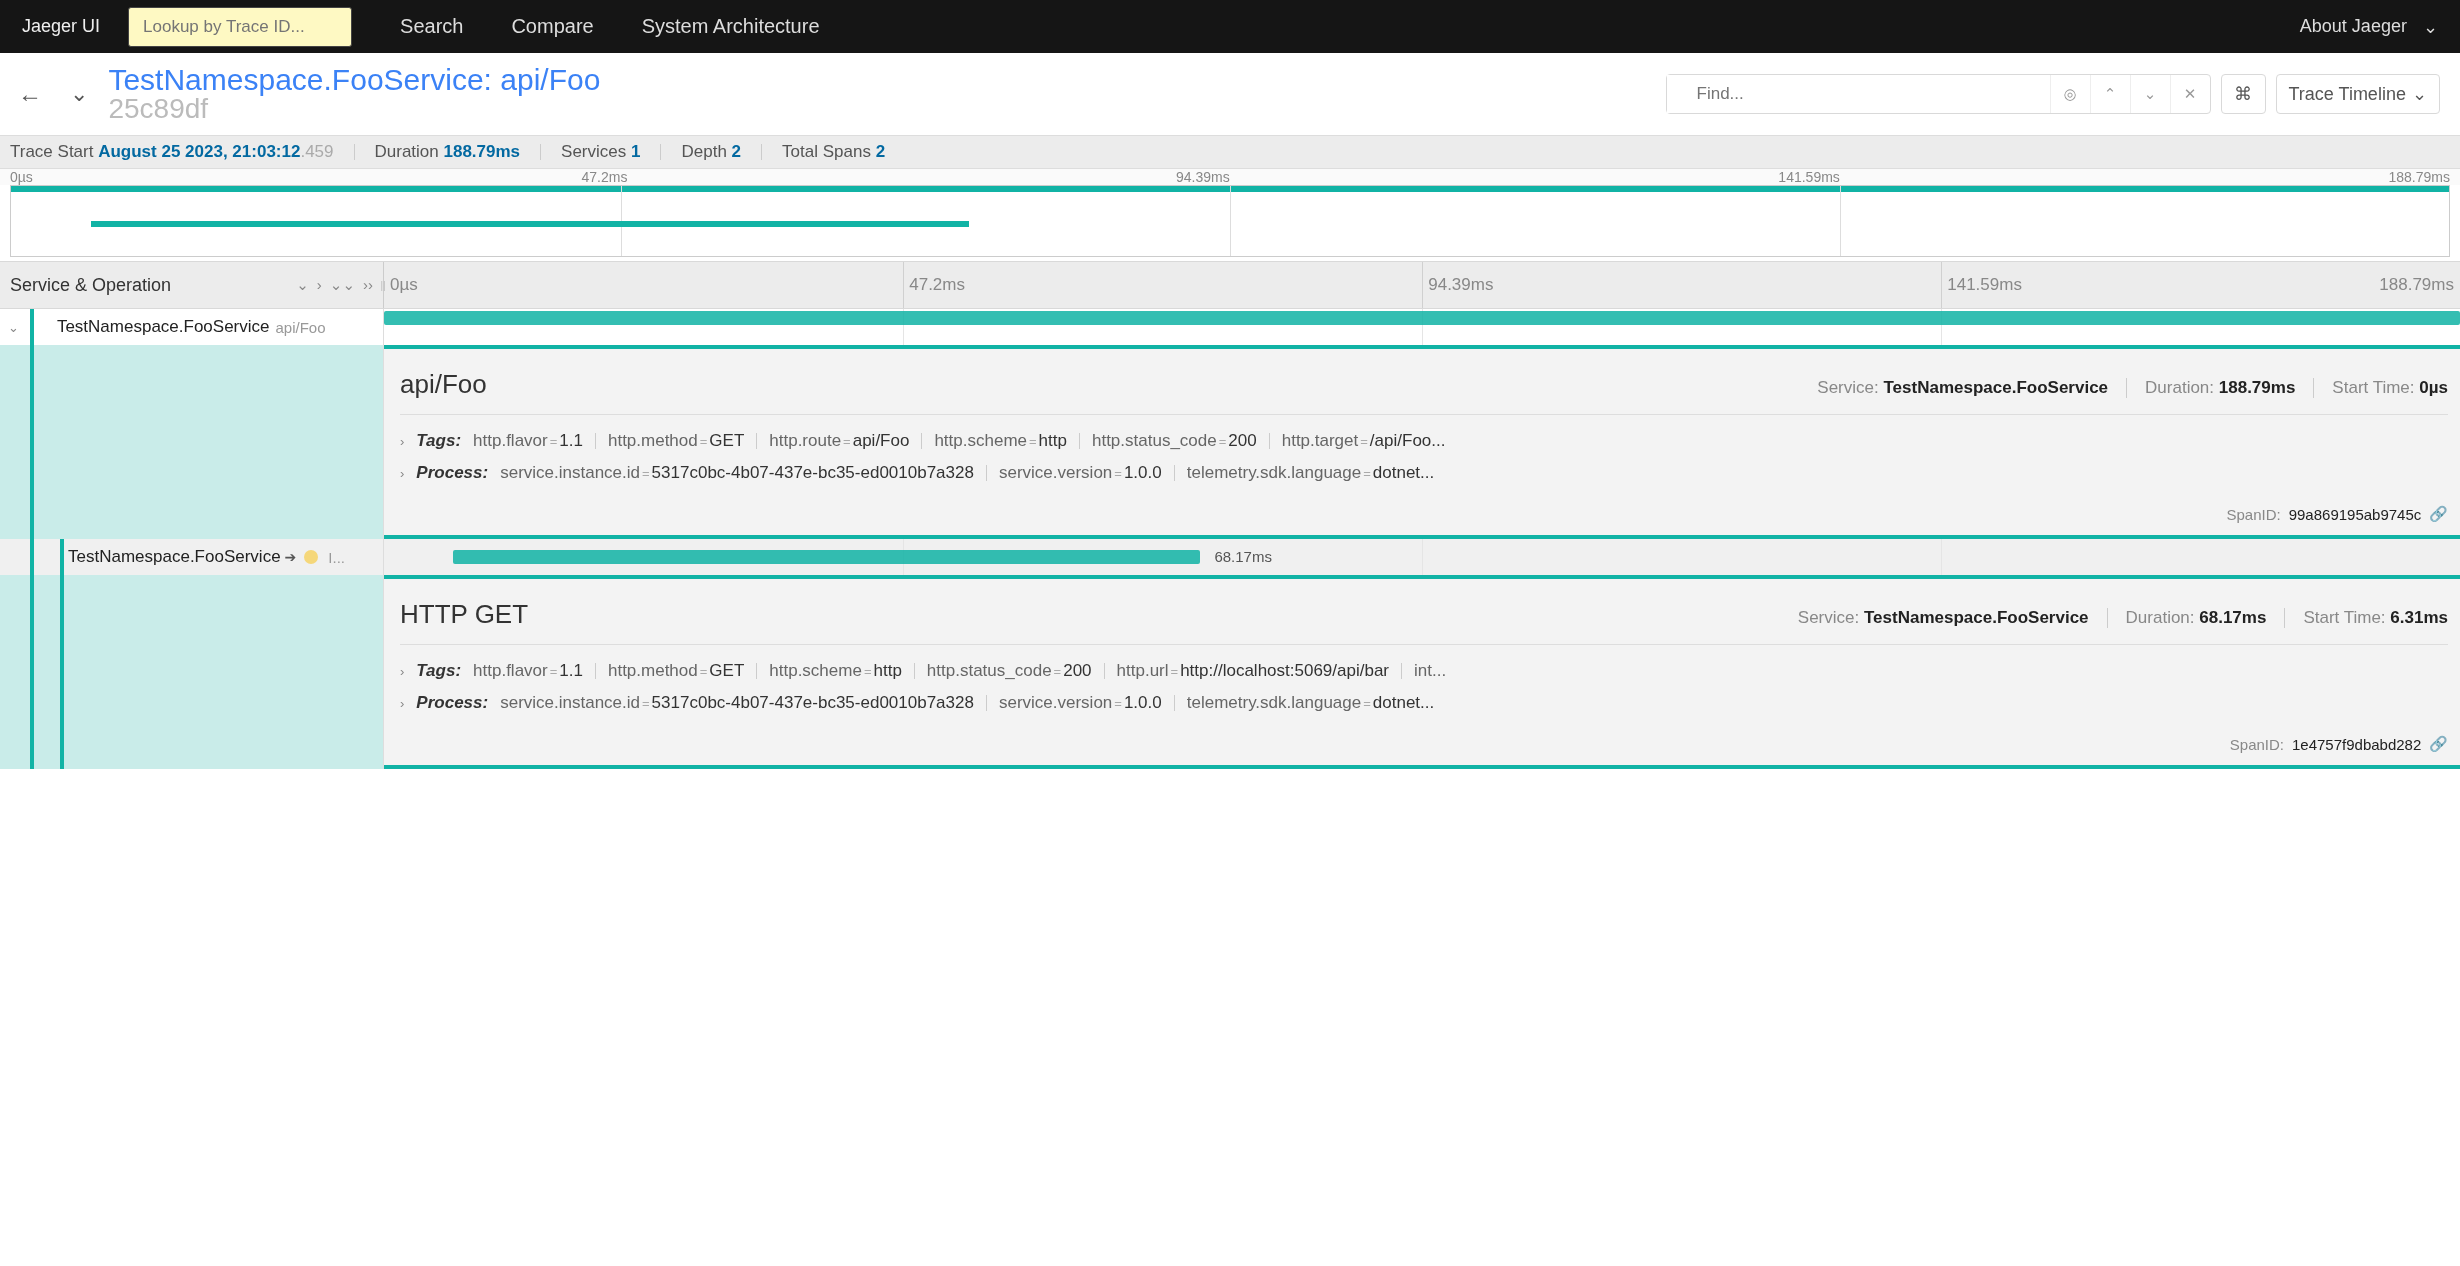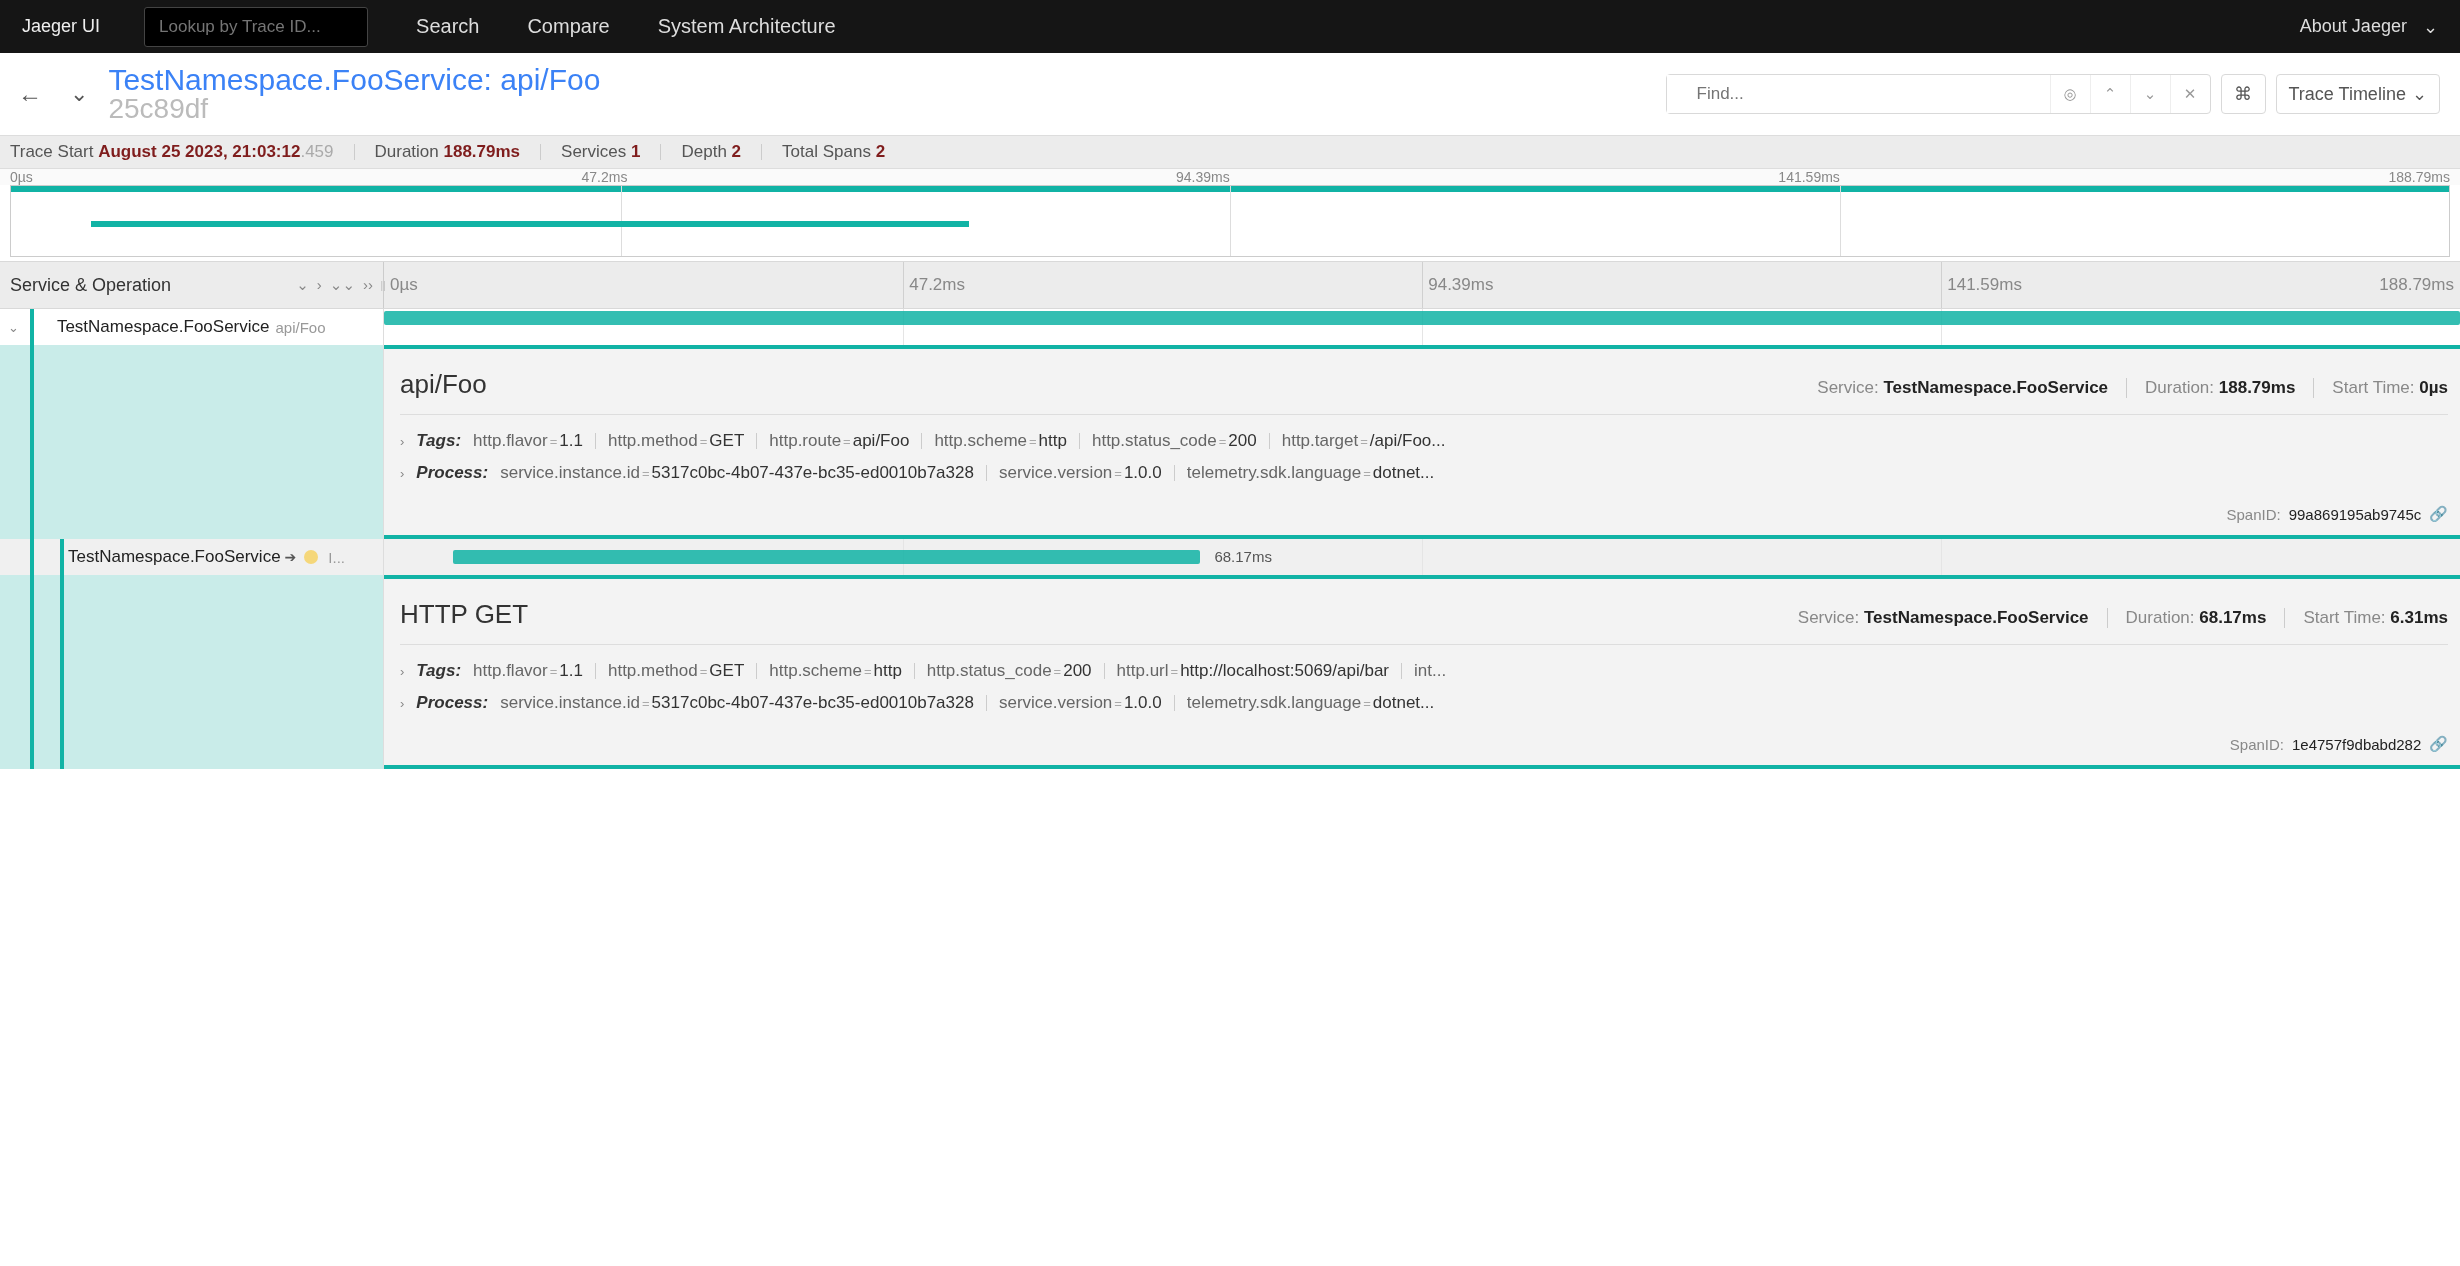--- a/index.html
+++ b/index.html
@@ -1,36 +1,36 @@
 <!DOCTYPE html>
 <html><head>
 <meta charset="utf-8">
 <style>
   * { box-sizing: border-box; margin: 0; padding: 0; }
   body { font-family: -apple-system, BlinkMacSystemFont, "Segoe UI", Helvetica, Arial, sans-serif; font-size: 14px; color: #333; background: #fff; }
   .topnav { background: #151515; color: #ddd; display: flex; align-items: center; height: 53px; padding: 0 22px; }
   .topnav .brand { font-weight: 500; font-size: 18px; color: #eee; margin-right: 28px; }
-  .topnav .lookup { background: #000000; border: 1px solid #444; border-radius: 3px; width: 224px; height: 40px; padding: 0 14px; font-size: 17px; color: #888; margin-left: 16px; }
+  .topnav .lookup { background: #fef9c3; border: 1px solid #444; border-radius: 3px; width: 224px; height: 40px; padding: 0 14px; font-size: 17px; color: #888; }
   .topnav .navlinks { display: flex; gap: 48px; margin-left: 48px; font-size: 20px; }
   .topnav .about { margin-left: auto; font-size: 18px; display: flex; align-items: center; gap: 16px; }
   .trace-header { display: flex; align-items: center; padding: 10px 20px 10px 10px; gap: 14px; }
   .trace-header .back { color: #555; font-size: 24px; cursor: pointer; padding: 4px 8px; }
   .trace-header .chev { color: #555; font-size: 22px; cursor: pointer; padding: 4px 6px; }
   .trace-title { display: flex; flex-direction: column; }
   .trace-title h1 { font-size: 30px; font-weight: 500; color: #3b82f6; }
   .trace-title .tid { font-size: 28px; color: #bbb; font-weight: 500; margin-top: -4px; }
   .header-actions { margin-left: auto; display: flex; gap: 10px; align-items: center; }
   .find-wrap { display: flex; border: 1px solid #d9d9d9; border-radius: 4px; height: 40px; width: 545px; align-items: stretch; }
   .find-wrap input { border: none; outline: none; padding: 0 30px; font-size: 17px; flex: 1; color: #888; }
   .find-wrap .icon { width: 40px; display: flex; align-items: center; justify-content: center; color: #999; border-left: 1px solid #eee; font-size: 15px; }
   .sqbtn { border: 1px solid #d9d9d9; border-radius: 4px; height: 40px; display: flex; align-items: center; justify-content: center; font-size: 18px; color: #555; padding: 0 12px; background: #fff; gap: 6px; }
   .sqbtn.kbd { width: 45px; font-weight: 500; }
   .meta-bar { background: #ececec; border-top: 1px solid #ddd; border-bottom: 1px solid #ddd; display: flex; align-items: center; padding: 6px 10px; gap: 20px; font-size: 17px; color: #555; }
   .meta-bar .sep { width: 1px; height: 16px; background: #ccc; }
-  .meta-bar b { color: #7f1d1d; font-weight: 600; }
+  .meta-bar b { color: #0369a1; font-weight: 600; }
   .meta-bar .dim { color: #aaa; }
   .ruler-small { background: #fafafa; display: flex; font-size: 14px; color: #888; padding: 0 10px 0 10px; justify-content: space-between; }
   .overview { height: 72px; margin: 0 10px 4px 10px; border: 1px solid #ccc; position: relative; }
   .overview .topbar { position: absolute; top: 0; left: 0; right: 0; height: 6px; background: #11b3a5; }
   .overview .vline { position: absolute; top: 0; bottom: 0; width: 1px; background: #ddd; }
   .overview .span-mini { position: absolute; height: 6px; background: #11b3a5; }
   .columns-head { display: flex; background: #ececec; border-top: 1px solid #d9d9d9; border-bottom: 1px solid #d9d9d9; height: 48px; align-items: stretch; }
   .columns-head .leftcol { width: 384px; display: flex; align-items: center; padding: 0 10px; border-right: 1px solid #ccc; position: relative; }
   .columns-head .leftcol h3 { font-size: 18px; font-weight: 500; flex: 1; }
   .columns-head .leftcol .tools { display: flex; gap: 8px; color: #888; font-size: 15px; }

